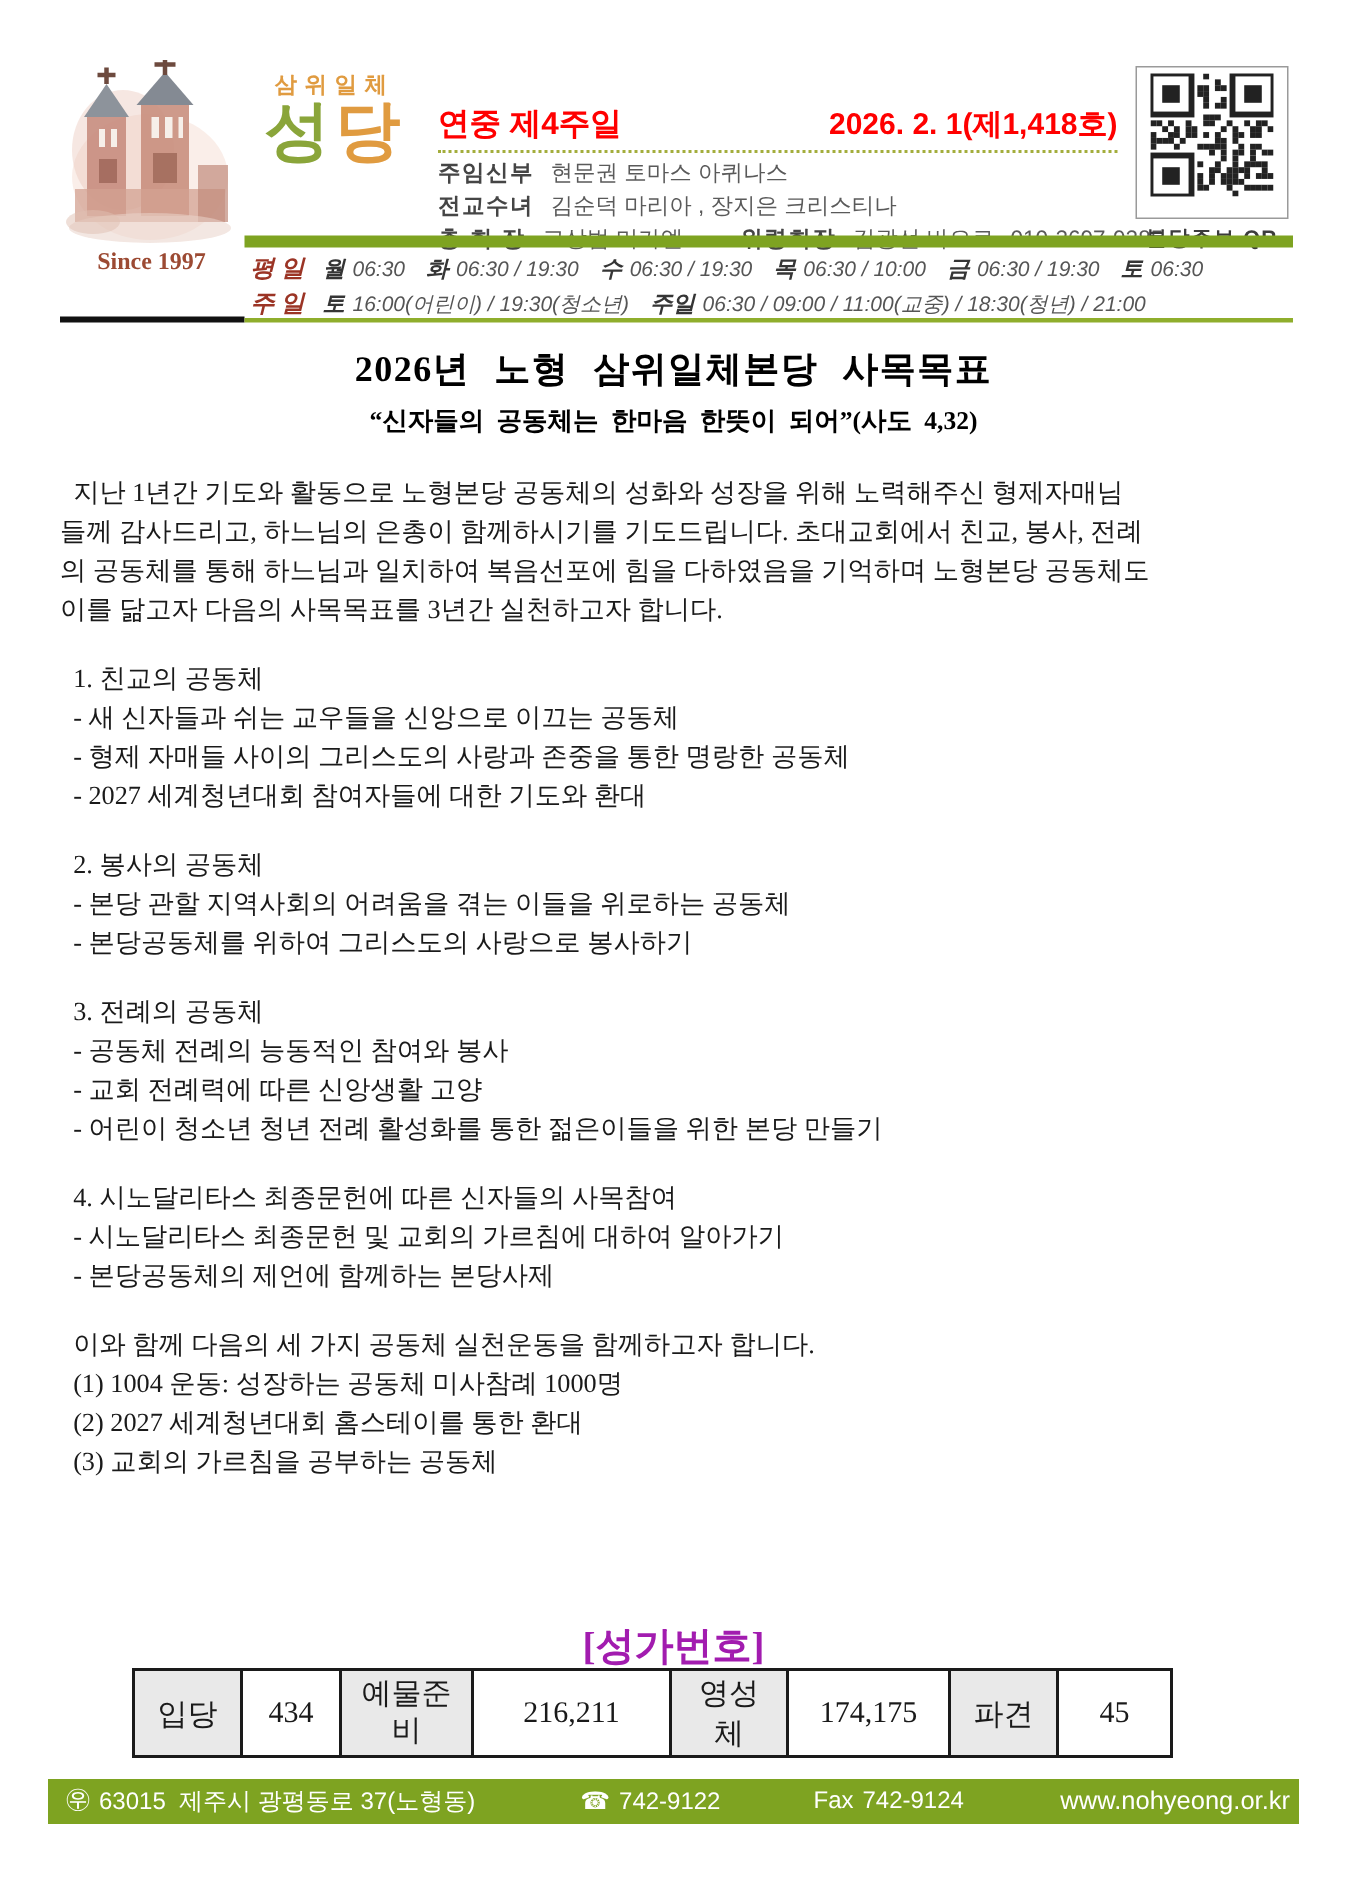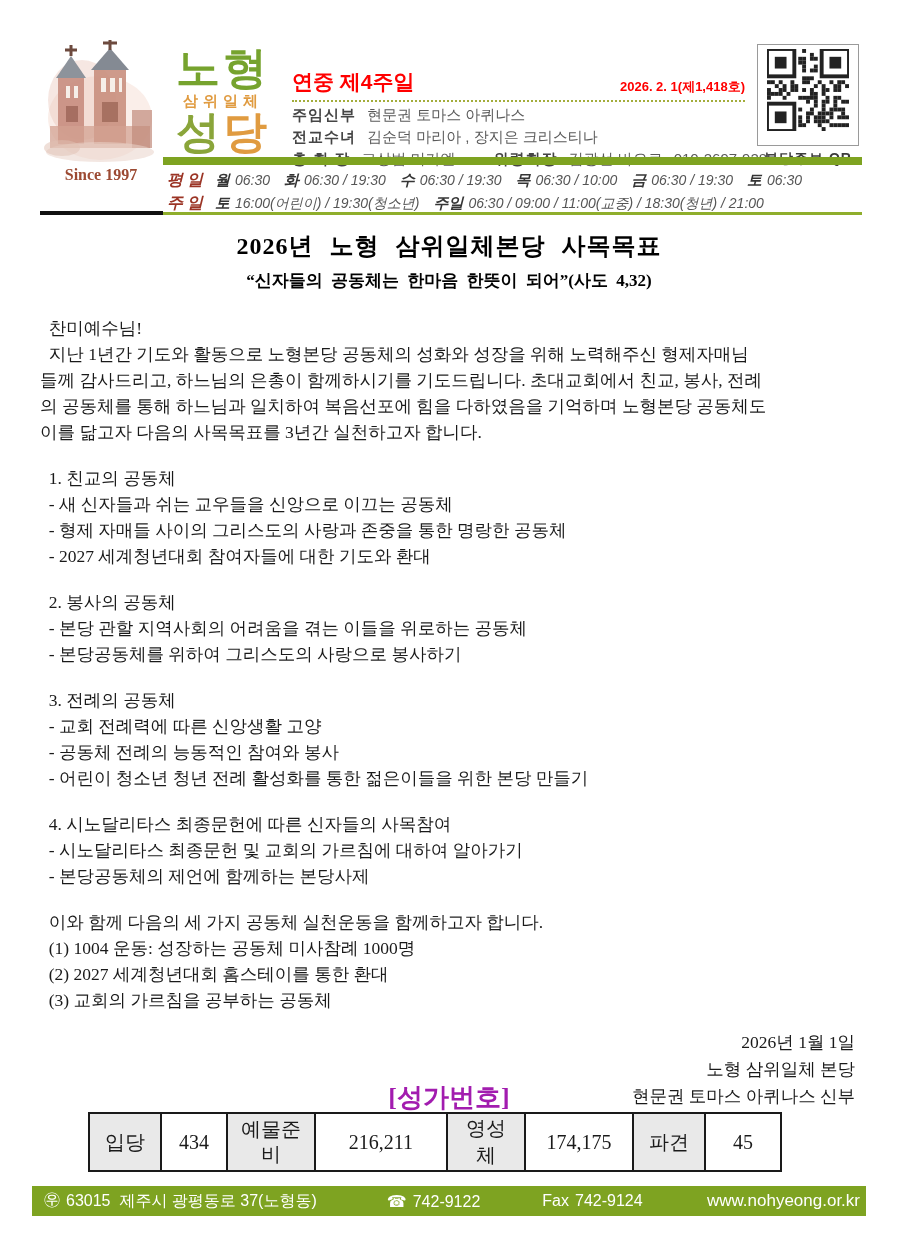--- a/index.html
+++ b/index.html
@@ -17,21 +17,21 @@
   .logo .l2{font-size:15px;font-weight:bold;color:#e09b40;letter-spacing:5px;margin:3px 0 2px 0;}
   .logo .l3{font-size:44px;font-weight:bold;letter-spacing:3px;}
   .logo .l3 .g{color:#8aa53a;}
   .logo .l3 .o{color:#e09b40;}
 
   .issue{position:absolute;left:292px;top:68px;width:453px;
          font-family:"Liberation Sans","DejaVu Sans",sans-serif;}
   .issue-row{display:flex;justify-content:space-between;align-items:flex-end;
              border-bottom:2px dotted #a3ad3c;padding-bottom:4px;}
   .issue-week{font-size:21px;font-weight:bold;color:#ff0000;}
-  .issue-date{font-size:13px;font-weight:bold;color:#ff0000;text-align:center;}
+  .issue-date{font-size:20px;font-weight:bold;color:#ff0000;text-align:center;}
   .staff{margin-top:4px;font-size:15px;color:#5a5a5a;}
   .staff-row{margin-top:3px;white-space:nowrap;}
   .staff-row b{color:#454545;letter-spacing:1px;}
   .staff-row .v{margin-left:11px;}
   .staff-row .sp{display:inline-block;width:38px;}
 
   .qr-wrap{position:absolute;left:752px;top:44px;width:112px;text-align:center;
            font-family:"Liberation Sans",sans-serif;}
   .qr-box{width:92px;height:92px;margin:0 auto;background:#fff;border:1px solid #9a9a9a;padding:4px;}
   .qr-label{margin-top:4px;font-size:14px;font-weight:bold;color:#3c3c3c;letter-spacing:1px;}
@@ -110,21 +110,20 @@
 
         <rect x="8" y="86" width="100" height="22" fill="#d3a291" opacity="0.75"></rect>
         <rect x="90" y="70" width="20" height="38" fill="#c08a7a" opacity="0.7"></rect>
         <ellipse cx="58" cy="112" rx="54" ry="10" fill="#e9d4ca" opacity="0.55"></ellipse>
         <ellipse cx="20" cy="108" rx="18" ry="8" fill="#dfc0b2" opacity="0.5"></ellipse>
       </svg>
     </div>
     <div class="since">Since 1997</div>
 
     <div class="logo">
-      <div class="l1">노형</div>
       <div class="l2">삼위일체</div>
       <div class="l3"><span class="g">성</span><span class="o">당</span></div>
     </div>
 
     <div class="issue">
       <div class="issue-row">
         <span class="issue-week">연중 제4주일</span>
         <span class="issue-date">2026. 2. 1(제1,418호)</span>
       </div>
       <div class="staff">
@@ -279,65 +278,59 @@
 
     <div class="divider-black"></div>
     <div class="divider-olive"></div>
   </div>
 
   <div class="doc">
     <div class="doc-title">2026년 노형 삼위일체본당 사목목표</div>
     <div class="doc-subtitle">“신자들의 공동체는 한마음 한뜻이 되어”(사도 4,32)</div>
 
     <div class="body-text">
-      <div class="bline">  찬미예수님!</div>
       <div class="bline">  지난 1년간 기도와 활동으로 노형본당 공동체의 성화와 성장을 위해 노력해주신 형제자매님</div>
       <div class="bline">들께 감사드리고, 하느님의 은총이 함께하시기를 기도드립니다. 초대교회에서 친교, 봉사, 전례</div>
       <div class="bline">의 공동체를 통해 하느님과 일치하여 복음선포에 힘을 다하였음을 기억하며 노형본당 공동체도</div>
       <div class="bline">이를 닮고자 다음의 사목목표를 3년간 실천하고자 합니다.</div>
 
       <div class="blk">
         <div class="bline">  1. 친교의 공동체</div>
         <div class="bline">  - 새 신자들과 쉬는 교우들을 신앙으로 이끄는 공동체</div>
         <div class="bline">  - 형제 자매들 사이의 그리스도의 사랑과 존중을 통한 명랑한 공동체</div>
         <div class="bline">  - 2027 세계청년대회 참여자들에 대한 기도와 환대</div>
       </div>
 
       <div class="blk">
         <div class="bline">  2. 봉사의 공동체</div>
         <div class="bline">  - 본당 관할 지역사회의 어려움을 겪는 이들을 위로하는 공동체</div>
         <div class="bline">  - 본당공동체를 위하여 그리스도의 사랑으로 봉사하기</div>
       </div>
 
       <div class="blk">
         <div class="bline">  3. 전례의 공동체</div>
+        <div class="bline">  - 공동체 전례의 능동적인 참여와 봉사</div>
         <div class="bline">  - 교회 전례력에 따른 신앙생활 고양</div>
-        <div class="bline">  - 공동체 전례의 능동적인 참여와 봉사</div>
         <div class="bline">  - 어린이 청소년 청년 전례 활성화를 통한 젊은이들을 위한 본당 만들기</div>
       </div>
 
       <div class="blk">
         <div class="bline">  4. 시노달리타스 최종문헌에 따른 신자들의 사목참여</div>
         <div class="bline">  - 시노달리타스 최종문헌 및 교회의 가르침에 대하여 알아가기</div>
         <div class="bline">  - 본당공동체의 제언에 함께하는 본당사제</div>
       </div>
 
       <div class="blk">
         <div class="bline">  이와 함께 다음의 세 가지 공동체 실천운동을 함께하고자 합니다.</div>
         <div class="bline">  (1) 1004 운동: 성장하는 공동체 미사참례 1000명</div>
         <div class="bline">  (2) 2027 세계청년대회 홈스테이를 통한 환대</div>
         <div class="bline">  (3) 교회의 가르침을 공부하는 공동체</div>
       </div>
     </div>
 
-    <div class="signature">
-      <div>2026년 1월 1일</div>
-      <div>노형 삼위일체 본당</div>
-      <div>현문권 토마스 아퀴나스 신부</div>
-    </div>
   </div>
 
   <div class="hymn-title">[성가번호]</div>
   <table class="hymns">
     <tbody>
         <tr>
       <td class="h c1">입당</td>
       <td class="c2">434</td>
       <td class="h wrapcell">예물준비</td>
       <td class="c4">216,211</td>

